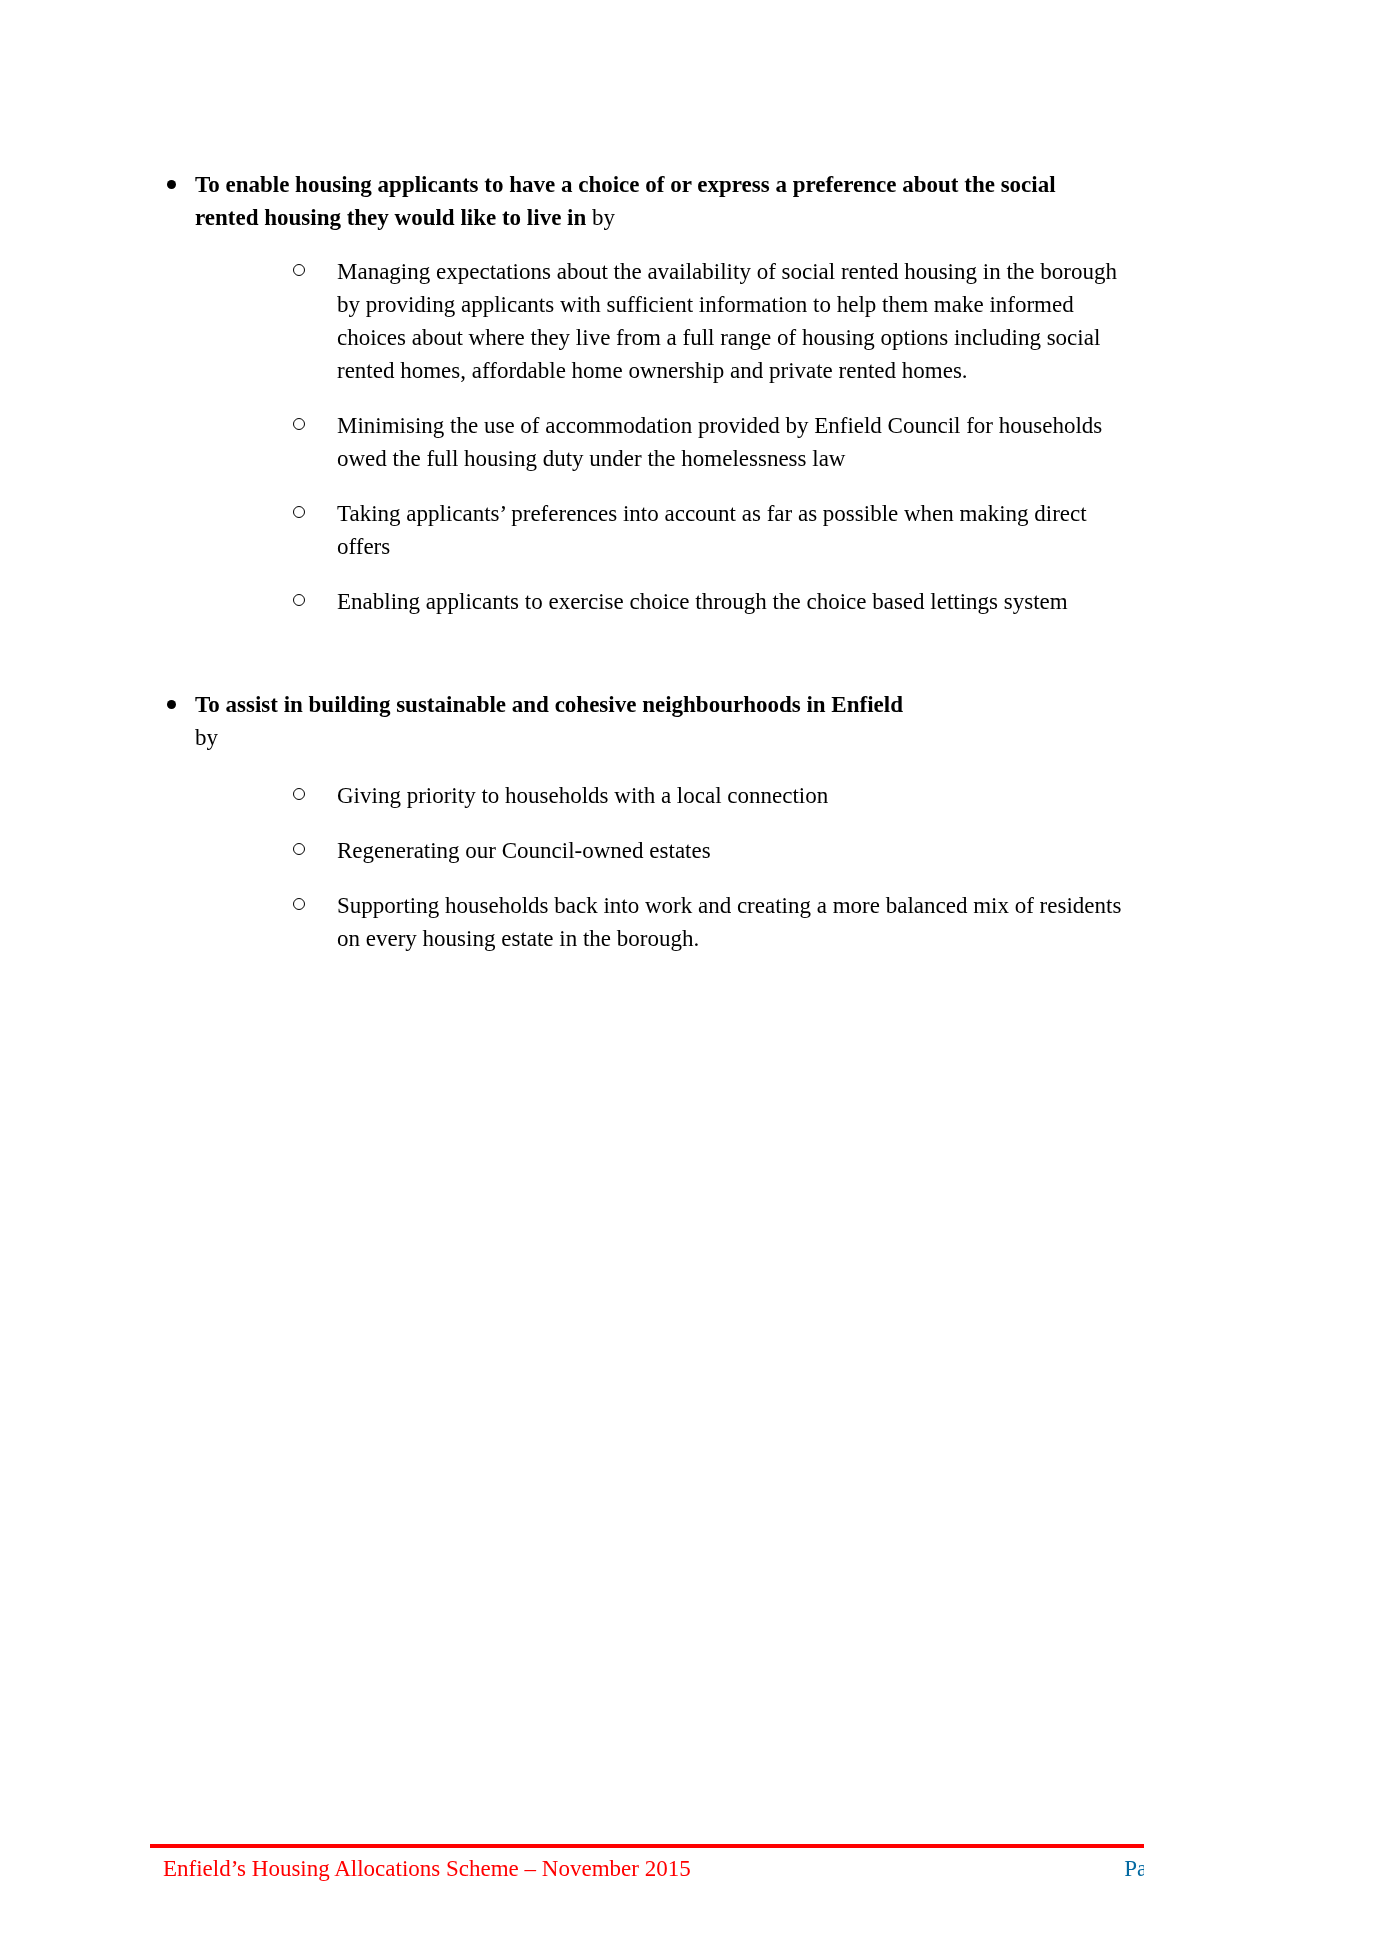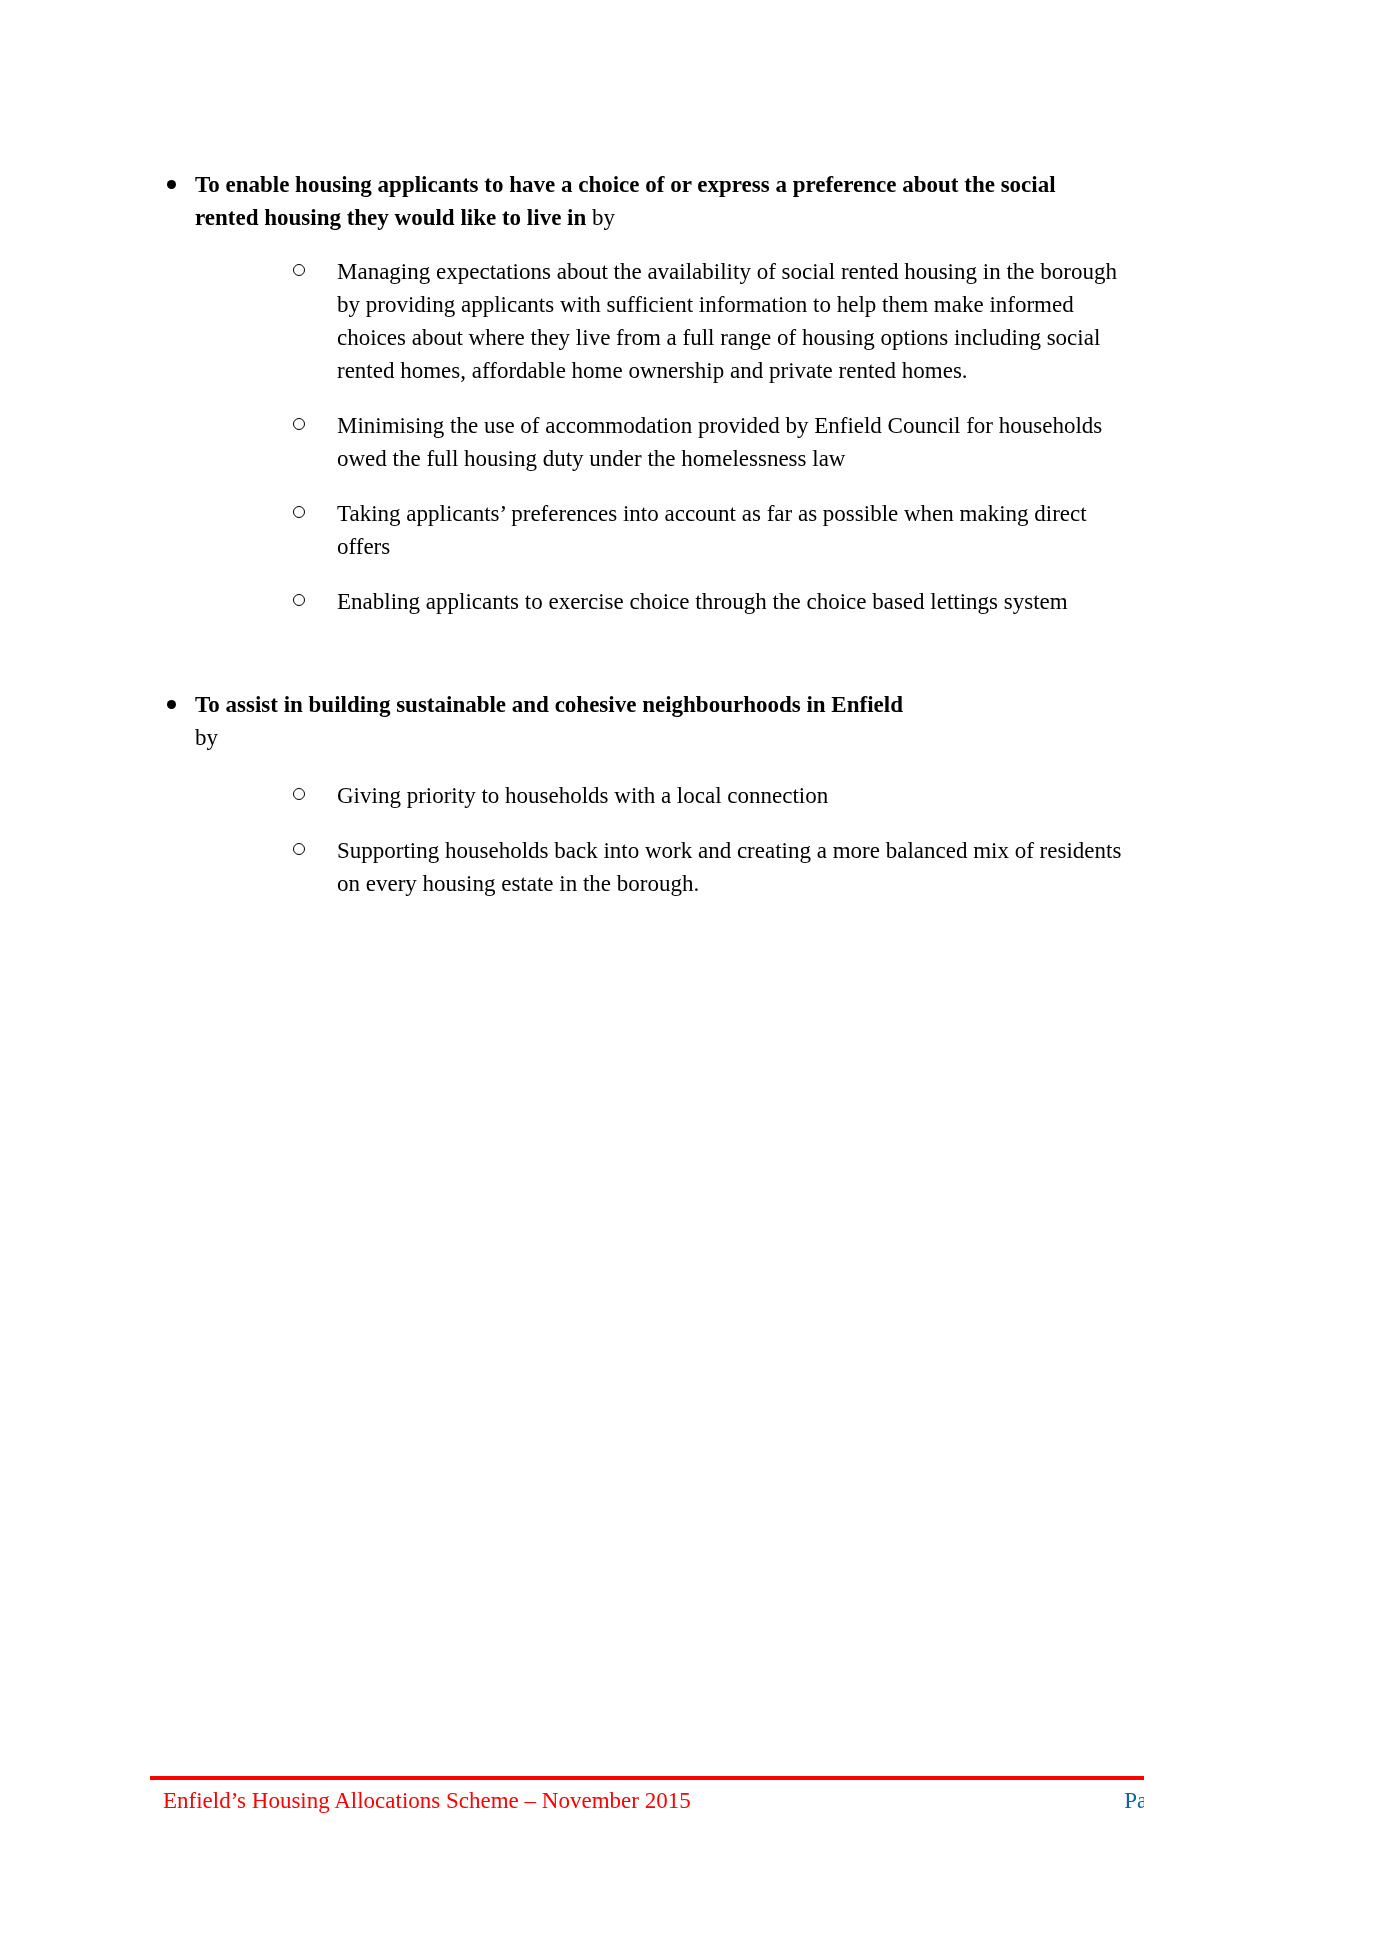--- a/index.html
+++ b/index.html
@@ -19,21 +19,21 @@
   .dot{display:block; width:9px; height:9px; border-radius:50%; background:#000; margin-top:12px;}
   .l1-text{margin:0; width:900px; font-weight:bold; font-size:23px; line-height:33px;}
   .suffix{font-weight:normal;}
   .sub-list{margin-left:126px; margin-top:21px;}
   .objective-2{margin-top:70px;}
   .objective-2 .sub-list{margin-top:25px;}
   .sub-item{display:flex; margin-bottom:22px;}
   .sub-marker{width:44px; flex:none;}
   .circle{display:block; width:12px; height:12px; border:1.5px solid #000; border-radius:50%; margin-top:9px; box-sizing:border-box; background:transparent;}
   .sub-text{margin:0; width:800px; font-size:23px; line-height:33px;}
-  .footer{position:absolute; top:1776px; left:150px; width:1112px;}
+  .footer{position:absolute; top:1844px; left:150px; width:1112px;}
   .footer-rule{height:4px; background:#ff0000;}
   .footer-row{
     display:flex; justify-content:space-between;
     padding-top:7px;
     font-size:23px; line-height:28px;
     color:#ff0000;
   }
   .footer-row .left{margin-left:13px;}
 </style>
 </head>
@@ -90,20 +90,26 @@
         <div class="sub-item">
           <span class="sub-marker">
               <i class="circle"></i>
             </span>
           <p class="sub-text">Giving priority to households with a local connection</p>
         </div>
         <div class="sub-item">
           <span class="sub-marker">
               <i class="circle"></i>
             </span>
+          <p class="sub-text">Regenerating our Council-owned estates</p>
+        </div>
+        <div class="sub-item">
+          <span class="sub-marker">
+              <i class="circle"></i>
+            </span>
           <p class="sub-text">Supporting households back into work and creating a more balanced mix of residents on every housing estate in the borough.</p>
         </div>
       </div>
     </section>
 
   </div>
 
   <footer class="footer">
     <div class="footer-rule" style="background: rgb(255, 0, 0);"></div>
     <div class="footer-row">

